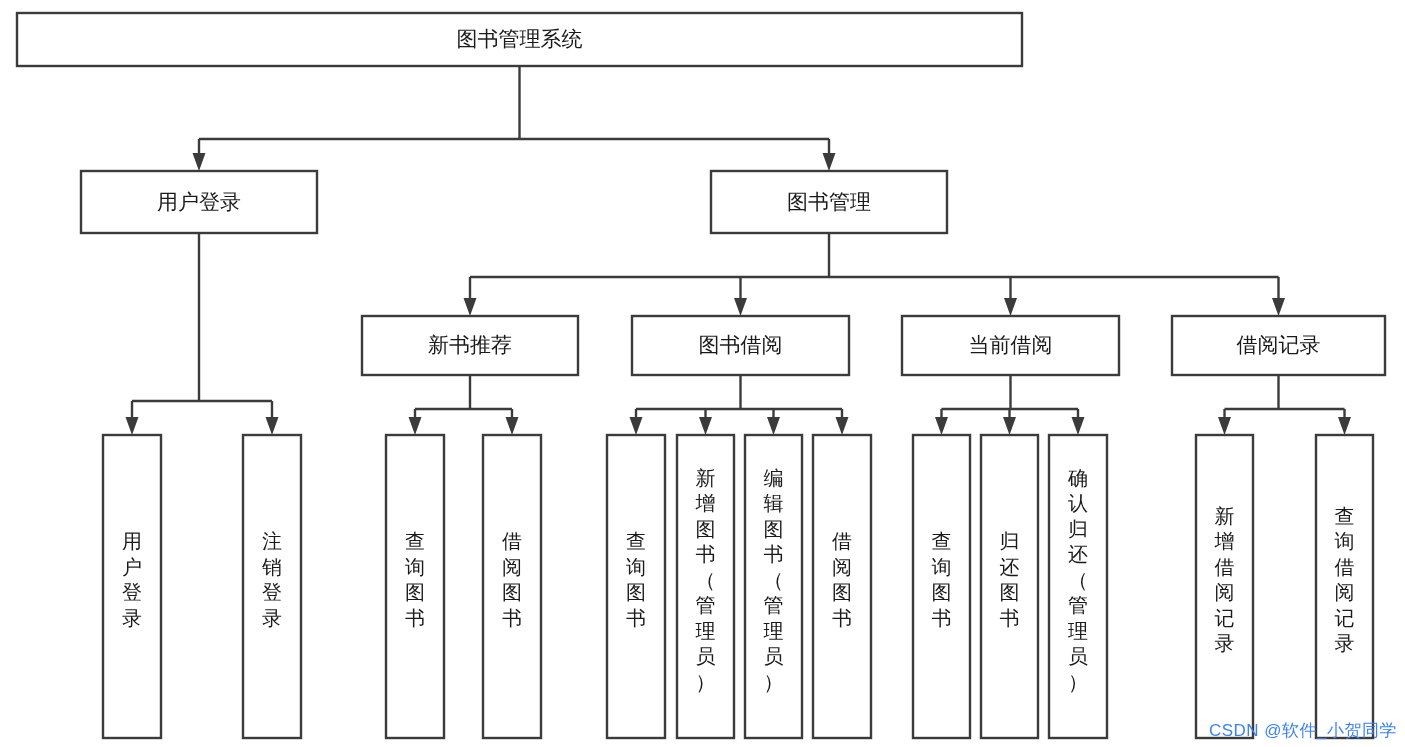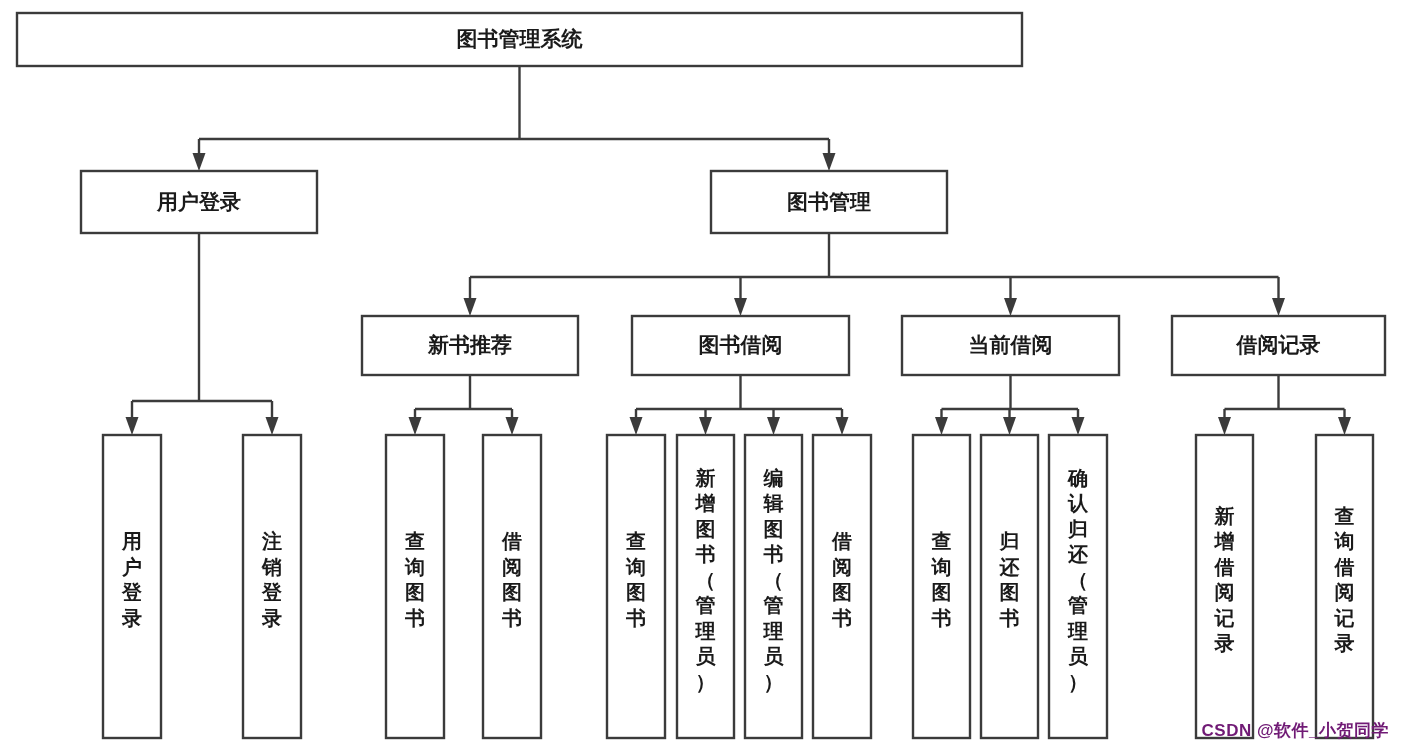--- a/index.html
+++ b/index.html
@@ -10,21 +10,20 @@
   }
   body {
     font-family: "Liberation Sans", "DejaVu Sans", sans-serif;
   }
   #diagram-root {
     position: relative;
     width: 1405px;
     height: 747px;
     background: #ffffff;
     overflow: hidden;
-    font-weight: bold;
   }
   svg.diagram-canvas {
     position: absolute;
     top: 0;
     left: 0;
     width: 1405px;
     height: 747px;
     display: block;
   }
   .node-box {
@@ -50,25 +49,25 @@
     dominant-baseline: middle;
   }
   .node-label-vertical {
     fill: #1a1a1a;
     font-family: "Liberation Sans", "DejaVu Sans", sans-serif;
     font-size: 20px;
     text-anchor: middle;
   }
   .watermark {
     position: absolute;
-    right: 16px;
+    right: 8px;
     bottom: 5px;
     font-family: "Liberation Sans", "DejaVu Sans", sans-serif;
     font-size: 17px;
-    color: #701a75;
+    color: #3b82f6;
     letter-spacing: 0.5px;
     white-space: nowrap;
     user-select: none;
   }
 </style>
 </head>
 <body>
 
 <div id="diagram-root">
   <svg class="diagram-canvas" viewBox="0 0 1405 747">

